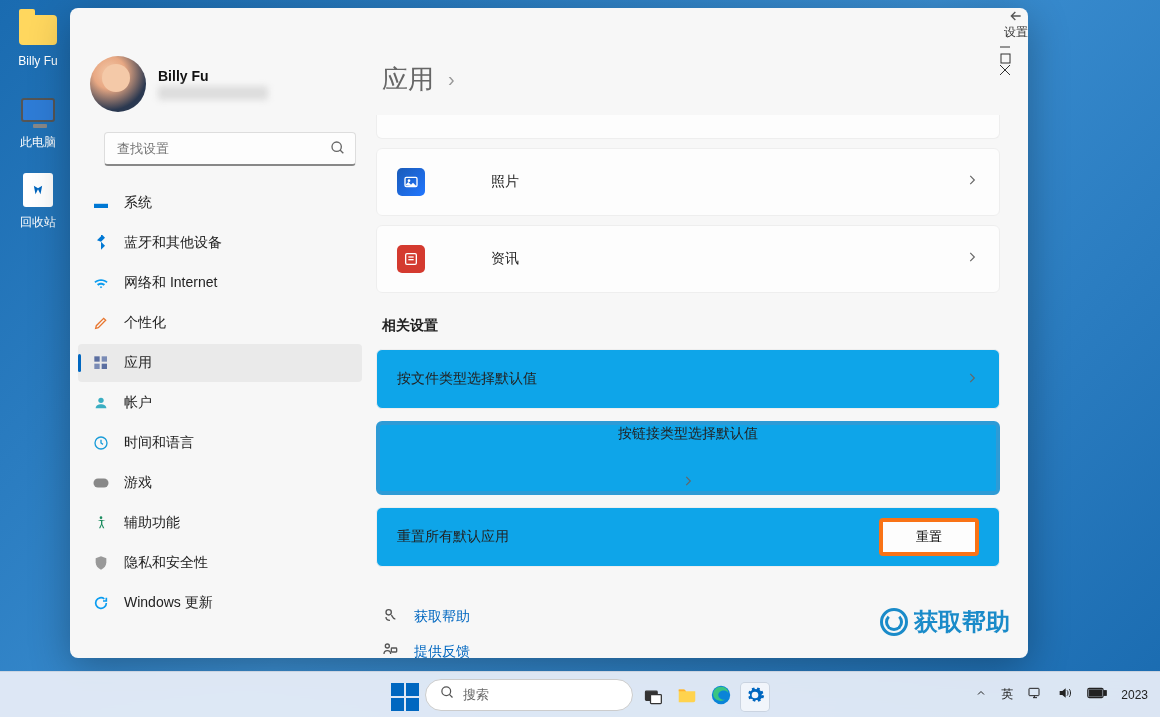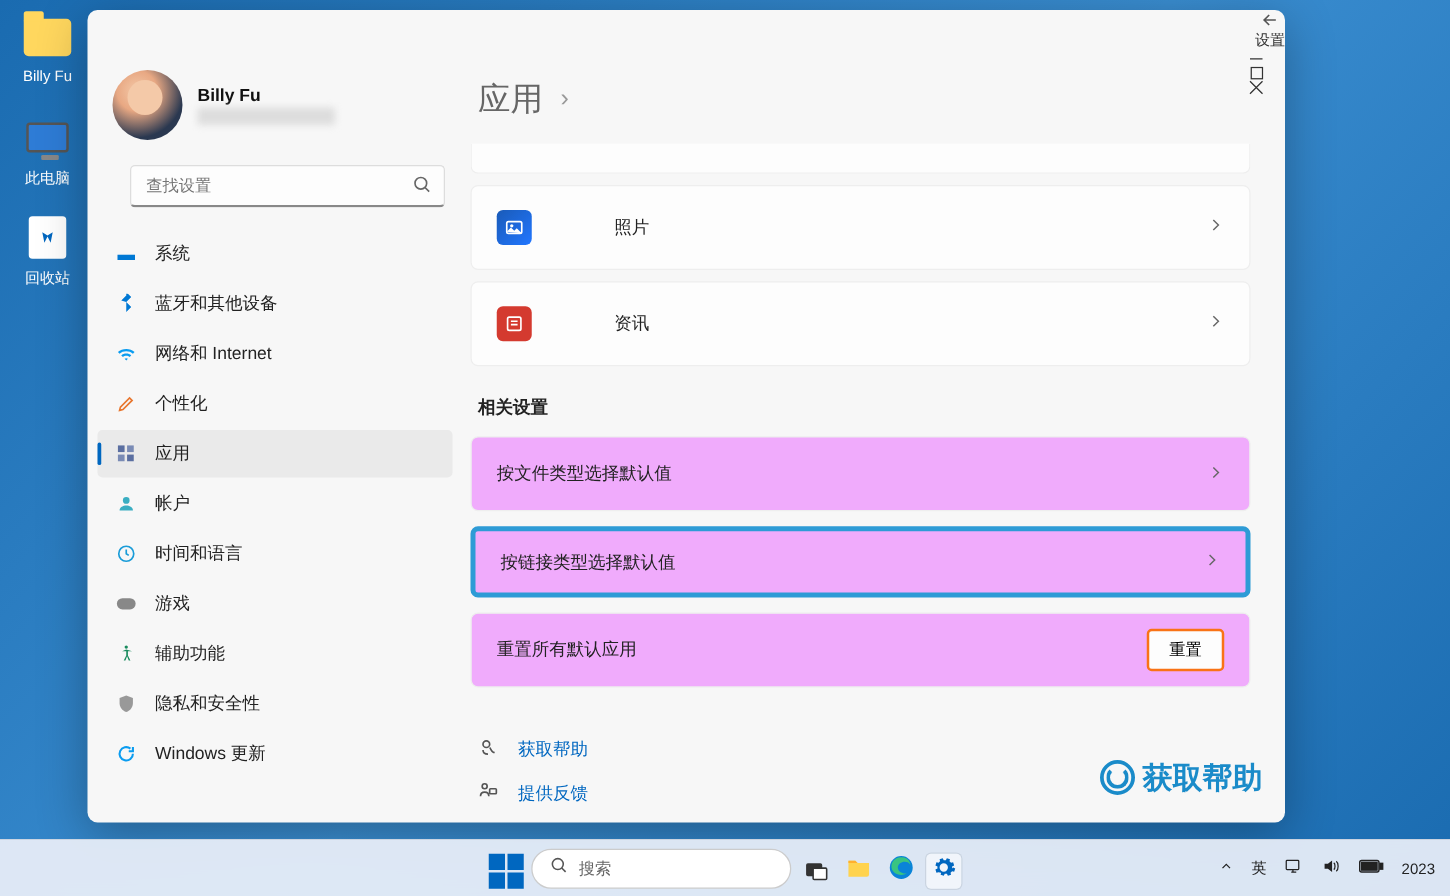--- a/index.html
+++ b/index.html
@@ -63,24 +63,24 @@
 .card-stub { height:24px; background:#fdfdfd; border:1px solid #eee; border-radius:0 0 6px 6px; border-top:none; margin-bottom:9px;}
 .card { background:#fdfdfd; border:1px solid #eee; border-radius:6px; height:68px; display:flex; align-items:center; padding:0 20px; margin-bottom:9px; cursor:pointer;gap:48px;}
 .card-icon{width:28px;height:28px;border-radius:5px;margin-right:18px;display:flex;align-items:center;justify-content:center;}
 .card-icon.photos{background:linear-gradient(135deg,#1a5bb8,#2176ff);}
 .card-icon.news{background:#d43a2f;}
 .card-label{font-size:14px;color:#222;flex:1;}
 .card-chevron{color:#666;}
 
 .section-title{font-size:14px;font-weight:600;color:#222;margin:24px 0 14px 6px;}
 
-.row { background:#f0abfc; border:1px solid #eee; border-radius:6px; height:60px; display:flex; align-items:center; padding:0 20px; margin-bottom:12px; cursor:pointer; font-size:14px; color:#222;}
+.row { background:#0ea5e9; border:1px solid #eee; border-radius:6px; height:60px; display:flex; align-items:center; padding:0 20px; margin-bottom:12px; cursor:pointer; font-size:14px; color:#222;}
 .row .row-label{flex:1;}
-.row.highlighted{border:4px solid #2e9bd6; height:57px;}
-.row .reset-btn{border:2px solid #f97316;background:#fdfdfd;border-radius:4px;padding:6px 16px;font-size:13px;cursor:pointer;}
+.row.highlighted{border:4px solid #2e9bd6; height:74px;flex-direction:column;}
+.row .reset-btn{border:4px solid #f97316;background:#fdfdfd;border-radius:4px;padding:6px 33px;font-size:13px;cursor:pointer;}
 .row.no-hover{cursor:default;}
 
 .links{margin-top:40px;padding-left:6px;}
 .link-row{display:flex;align-items:center;gap:14px;font-size:14px;color:#0067c0;margin-bottom:16px;cursor:pointer;}
 .link-row .link-icon{color:#555;width:18px;}
 
 
 .watermark{position:absolute;right:18px;bottom:20px;display:flex;align-items:center;gap:6px;color:#1a8bc9;font-size:24px;font-weight:700;}
 .watermark .wm-icon{width:28px;height:28px;border:3px solid #1a8bc9;border-radius:50%;display:flex;align-items:center;justify-content:center;position:relative;}
 .watermark .wm-icon::after{content:"";width:12px;height:12px;border:3px solid #1a8bc9;border-radius:50%;border-top-color:transparent;}

